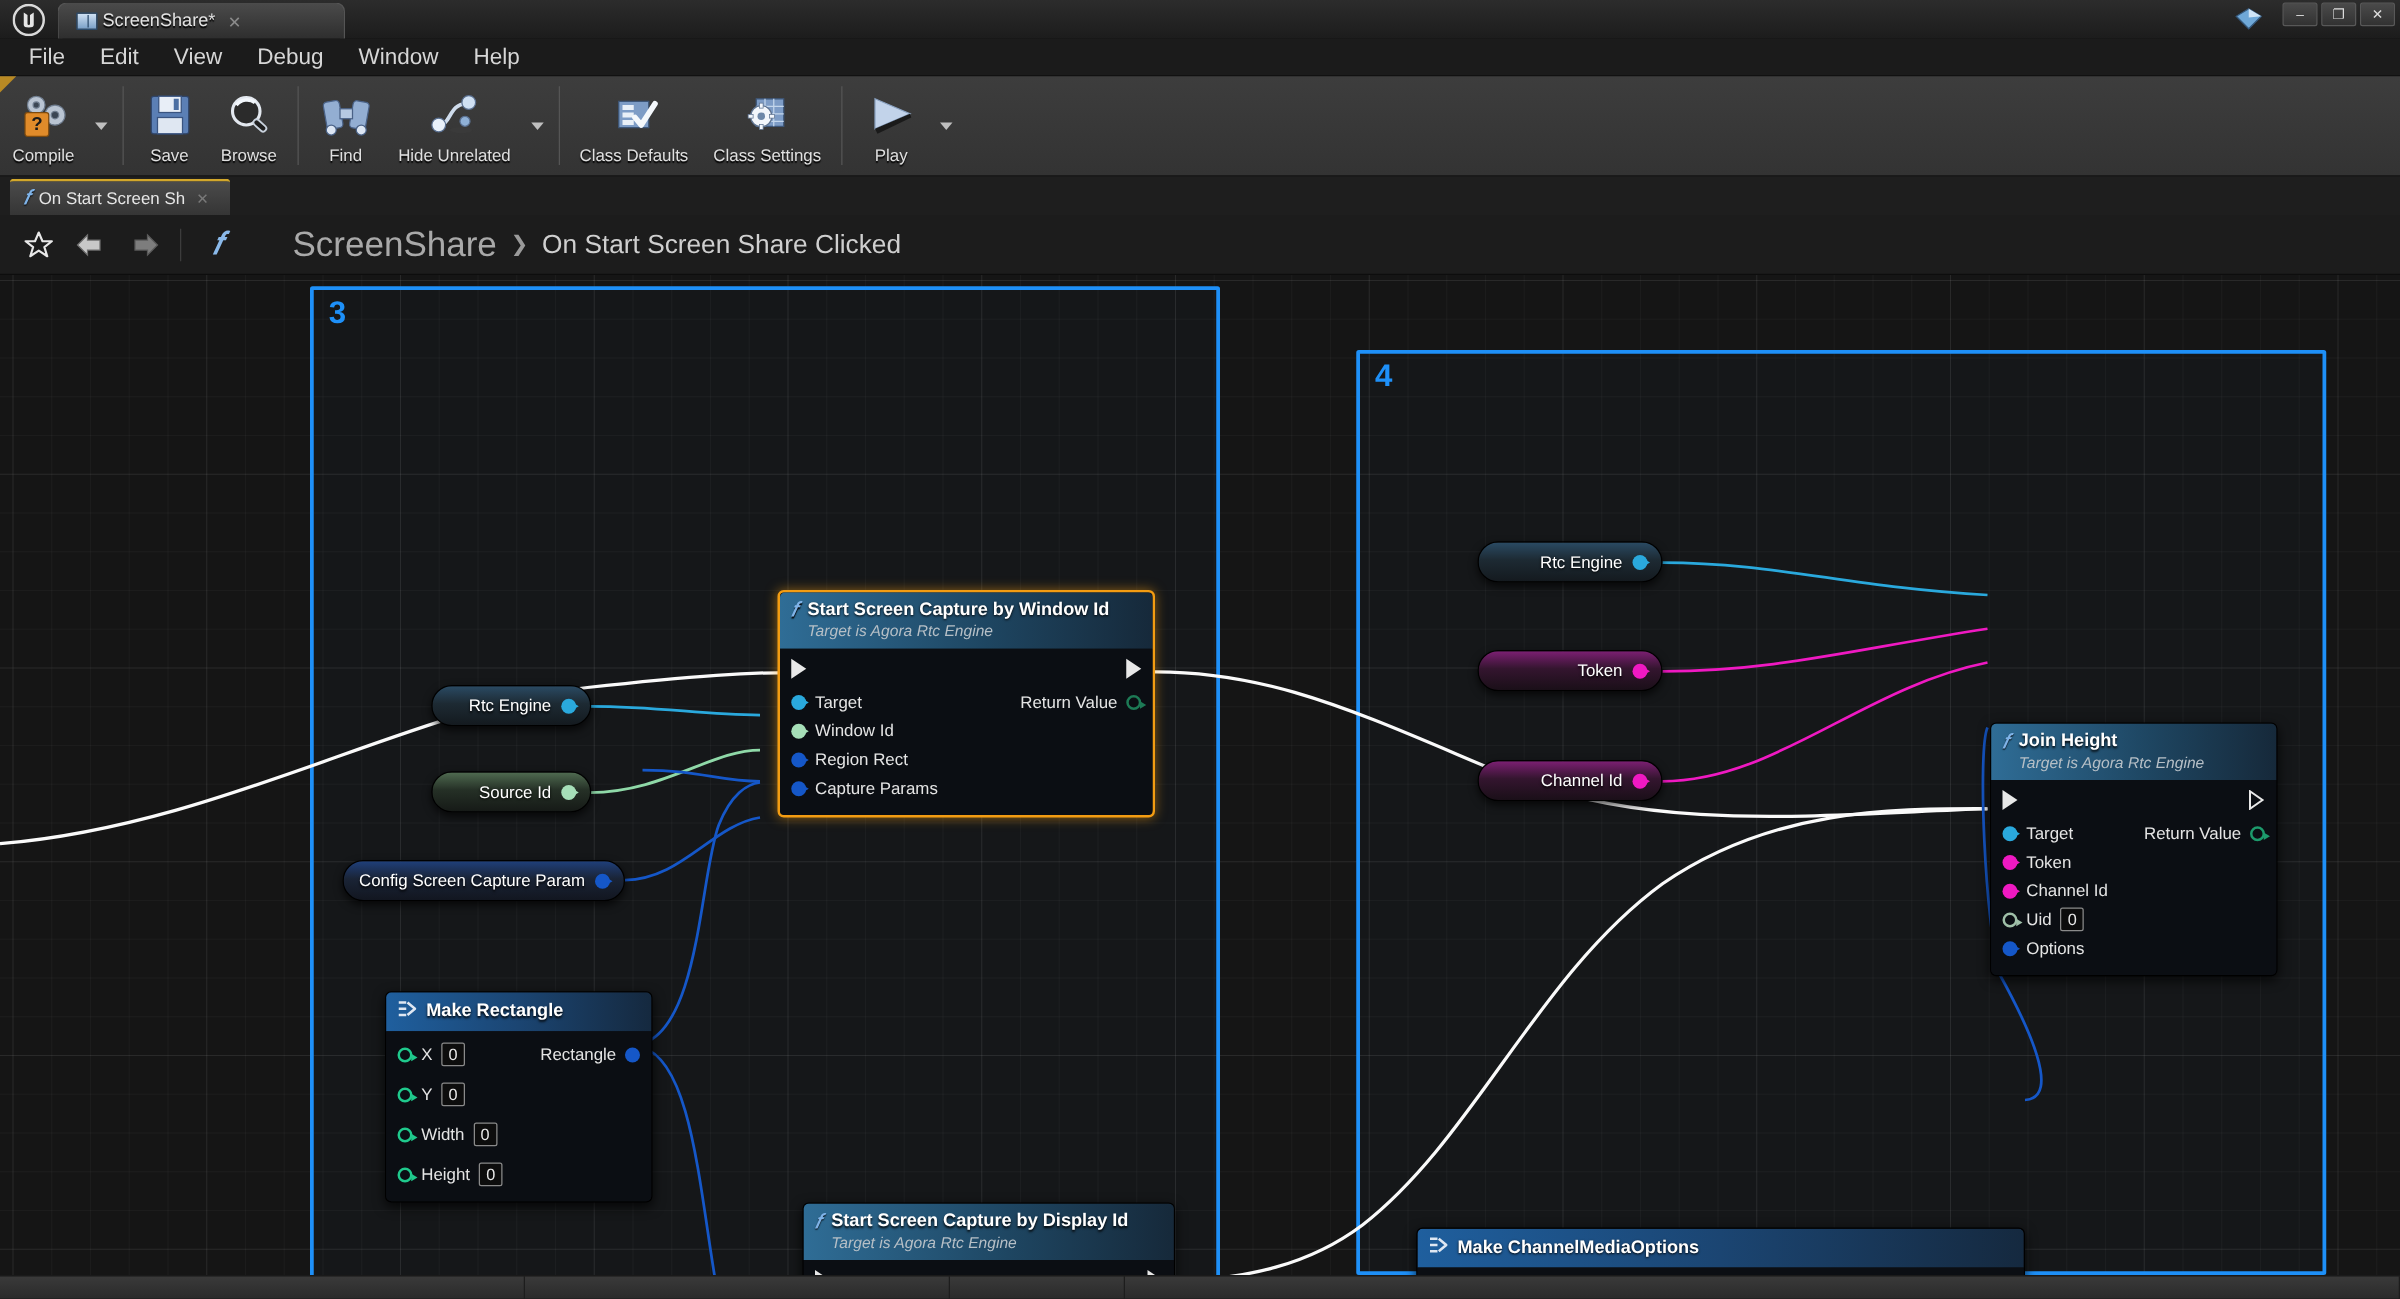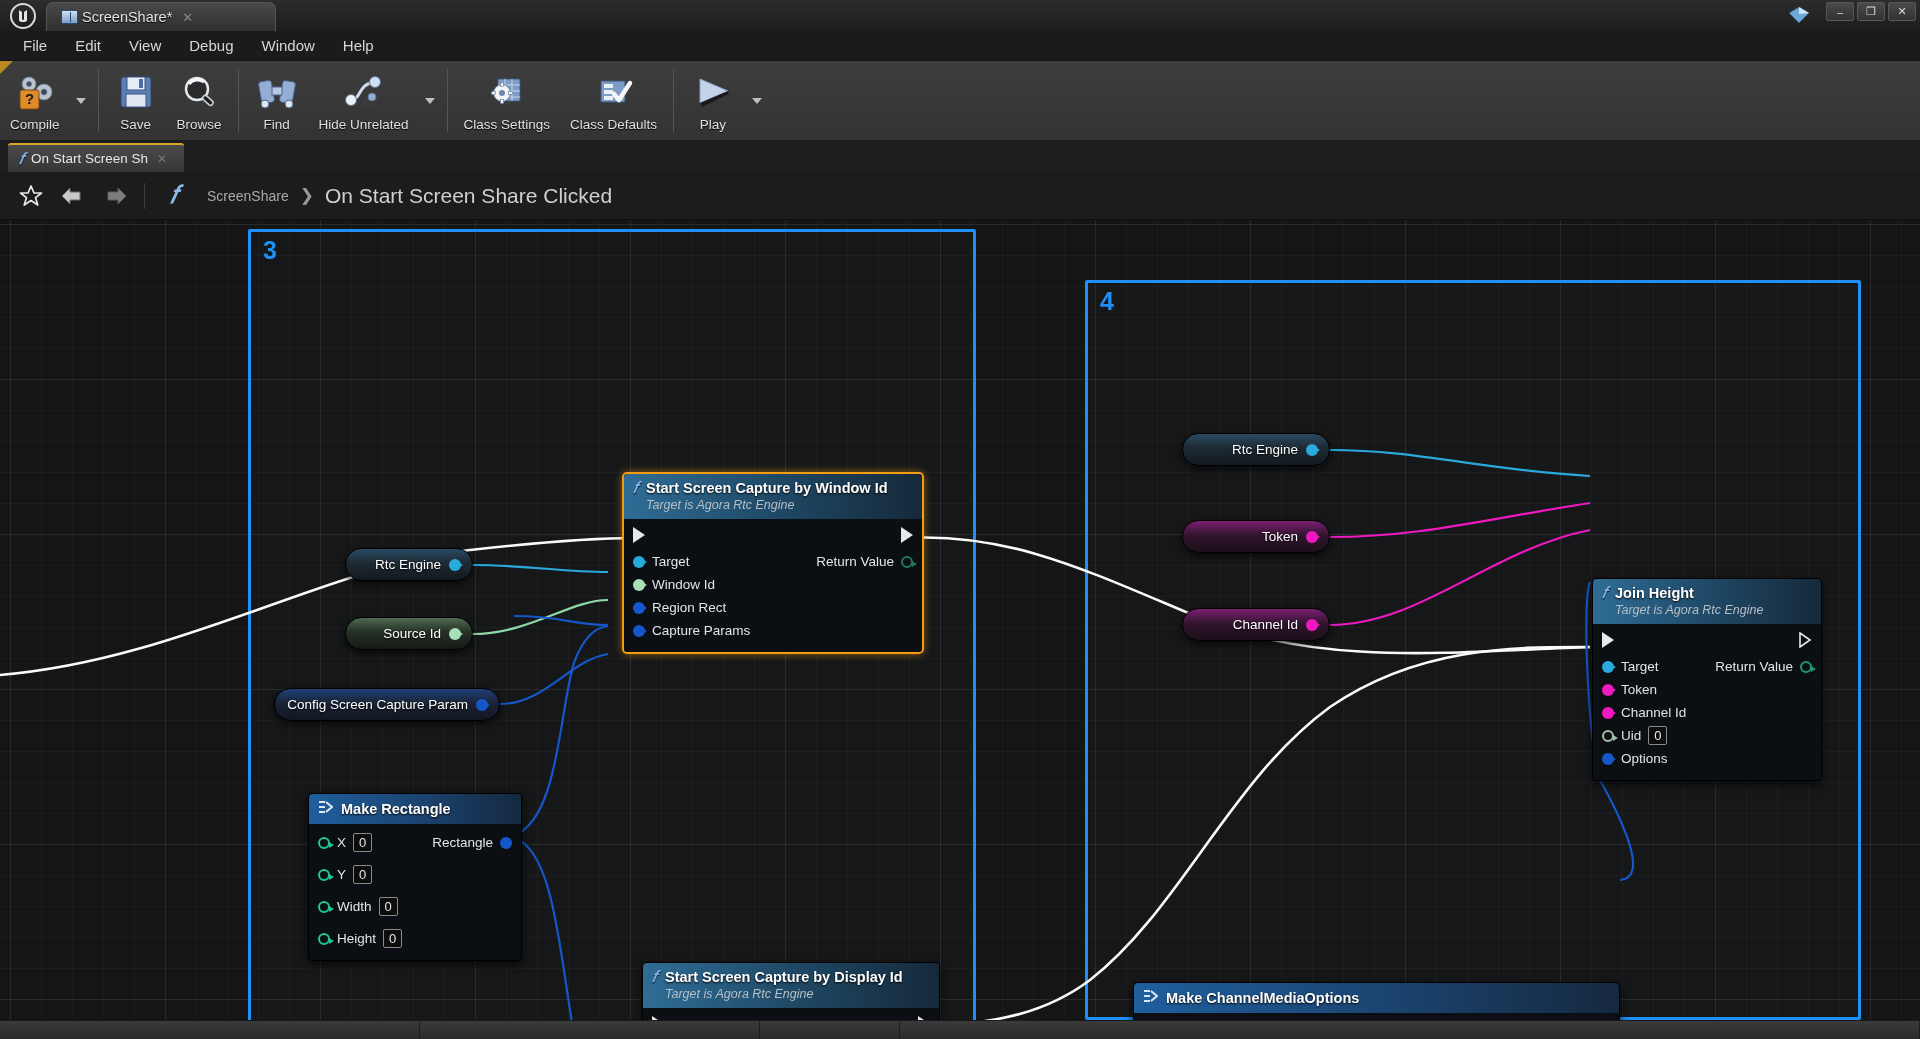--- a/index.html
+++ b/index.html
@@ -23,21 +23,21 @@
   .winbtns{ position:absolute; right:4px; top:2px; display:flex; gap:3px; align-items:center; }
   .wb{ width:28px; height:19px; background:linear-gradient(#4a4a4a,#323232); border:1px solid #585858;
        border-radius:2px; color:#dcdcdc; font-size:11px; display:flex; align-items:center;
        justify-content:center; cursor:pointer; }
   .tb-gem{ position:absolute; right:110px; top:6px; width:22px; height:18px; }
 
   
   .menubar{ position:absolute; left:0; top:31px; width:1920px; height:30px;
             background:#1b1b1b; display:flex; align-items:center; padding-left:10px; gap:2px;
             border-bottom:1px solid #111; }
-  .menuitem{ color:#d6d6d6; font-size:15px; padding:4px 13px; cursor:pointer; border-radius:2px; }
+  .menuitem{ color:#d6d6d6; font-size:18px; padding:4px 13px; cursor:pointer; border-radius:2px; }
 
   
   .toolbar{ position:absolute; left:0; top:61px; width:1920px; height:80px;
             background:linear-gradient(#3d3d3d,#333333); display:flex; align-items:stretch;
             border-bottom:1px solid #1a1a1a; }
   .tb-group{ display:flex; align-items:stretch; }
   .tb-sep{ width:1px; background:#555; margin:8px 6px; }
   .tb-btn{ width:auto; min-width:62px; padding:0 10px; display:flex; flex-direction:column;
            align-items:center; justify-content:center; gap:3px; cursor:pointer; position:relative; }
   .tb-ico{ height:44px; display:flex; align-items:center; justify-content:center; }
@@ -67,21 +67,21 @@
   .doctab-lbl{ color:#e6e6e6; font-size:13.5px; white-space:nowrap; overflow:hidden; }
   .doctab-x{ color:#7a7a7a; font-size:12px; margin-left:2px; }
 
   
   .crumbbar{ position:absolute; left:0; top:172px; width:1920px; height:48px;
              background:#1c1c1c; display:flex; align-items:center; padding-left:12px; gap:4px;
              border-bottom:1px solid #0d0d0d; }
   .cb-ico{ width:38px; height:34px; display:flex; align-items:center; justify-content:center; cursor:pointer; }
   .cb-sep{ width:1px; height:26px; background:#3c3c3c; margin:0 6px; }
   .cb-path{ display:flex; align-items:center; gap:11px; margin-left:10px; }
-  .cb-a{ color:#a9a9a9; font-size:14px; cursor:pointer; }
+  .cb-a{ color:#a9a9a9; font-size:28px; cursor:pointer;margin-left:27px; }
   .cb-chev{ color:#9a9a9a; font-size:17px; }
   .cb-cur{ color:#cfcfcf; font-size:21px;text-align:right; }
 
   
   .graph{ position:absolute; left:0; top:220px; width:1920px; height:800px;
           background:#151515; overflow:hidden; }
   .grid{ position:absolute; inset:0;
     background-image:
       linear-gradient(rgba(255,255,255,.030) 1px, transparent 1px),
       linear-gradient(90deg, rgba(255,255,255,.030) 1px, transparent 1px),
@@ -261,50 +261,50 @@
         <span class="caret-dn"></span>
       </div>
   </div>
 
   <div class="tb-sep"></div>
 
   <div class="tb-group">
     <div class="tb-btn">
       <div class="tb-ico">
         <svg width="42" height="38" viewBox="0 0 42 38">
+          <path d="M9 8 L33 8 L33 29 L9 29 Z" fill="#7d9cc6" stroke="#3d5678"></path>
+          <g fill="#e9f0f8">
+              <rect x="12" y="11" width="9" height="4"></rect>
+              <rect x="12" y="17" width="9" height="4"></rect>
+              <rect x="12" y="23" width="9" height="4"></rect>
+            </g>
+          <path d="M22 21 L27 27 L38 10" stroke="#f4f8fc" stroke-width="4.5" fill="none" stroke-linecap="round" stroke-linejoin="round"></path>
+        </svg>
+      </div>
+      <div class="tb-lbl">Class Defaults</div>
+    </div>
+    <div class="tb-btn">
+      <div class="tb-ico">
+        <svg width="42" height="38" viewBox="0 0 42 38">
           <path d="M12 6 L34 6 L34 28 L12 28 Z" fill="#7d9cc6" stroke="#3d5678"></path>
           <g stroke="#c3d6ec" stroke-width="1">
               <path d="M12 12h22M12 18h22M12 24h22M19 6v22M26 6v22"></path>
             </g>
           <circle cx="16" cy="20" r="8.5" fill="#f2f6fb" stroke="#5f7491"></circle>
           <circle cx="16" cy="20" r="3" fill="#6d87a8"></circle>
           <g fill="#f2f6fb" stroke="#5f7491" stroke-width=".6">
             <rect x="14.5" y="9.5" width="3" height="4"></rect>
               <rect x="14.5" y="26.5" width="3" height="4"></rect>
             <rect x="5.5" y="18.5" width="4" height="3"></rect>
               <rect x="22.5" y="18.5" width="4" height="3"></rect>
           </g>
         </svg>
       </div>
       <div class="tb-lbl">Class Settings</div>
     </div>
-    <div class="tb-btn">
-      <div class="tb-ico">
-        <svg width="42" height="38" viewBox="0 0 42 38">
-          <path d="M9 8 L33 8 L33 29 L9 29 Z" fill="#7d9cc6" stroke="#3d5678"></path>
-          <g fill="#e9f0f8">
-              <rect x="12" y="11" width="9" height="4"></rect>
-              <rect x="12" y="17" width="9" height="4"></rect>
-              <rect x="12" y="23" width="9" height="4"></rect>
-            </g>
-          <path d="M22 21 L27 27 L38 10" stroke="#f4f8fc" stroke-width="4.5" fill="none" stroke-linecap="round" stroke-linejoin="round"></path>
-        </svg>
-      </div>
-      <div class="tb-lbl">Class Defaults</div>
-    </div>
   </div>
 
   <div class="tb-sep"></div>
 
   <div class="tb-group">
     <div class="tb-btn">
       <div class="tb-ico">
         <svg width="46" height="38" viewBox="0 0 46 38">
           <polygon points="10,6 38,18 10,30" fill="#c2d3ea" stroke="#8aa2c1"></polygon>
           <polygon points="10,30 38,18 39,21 12,34" fill="#1a1a1a"></polygon>

